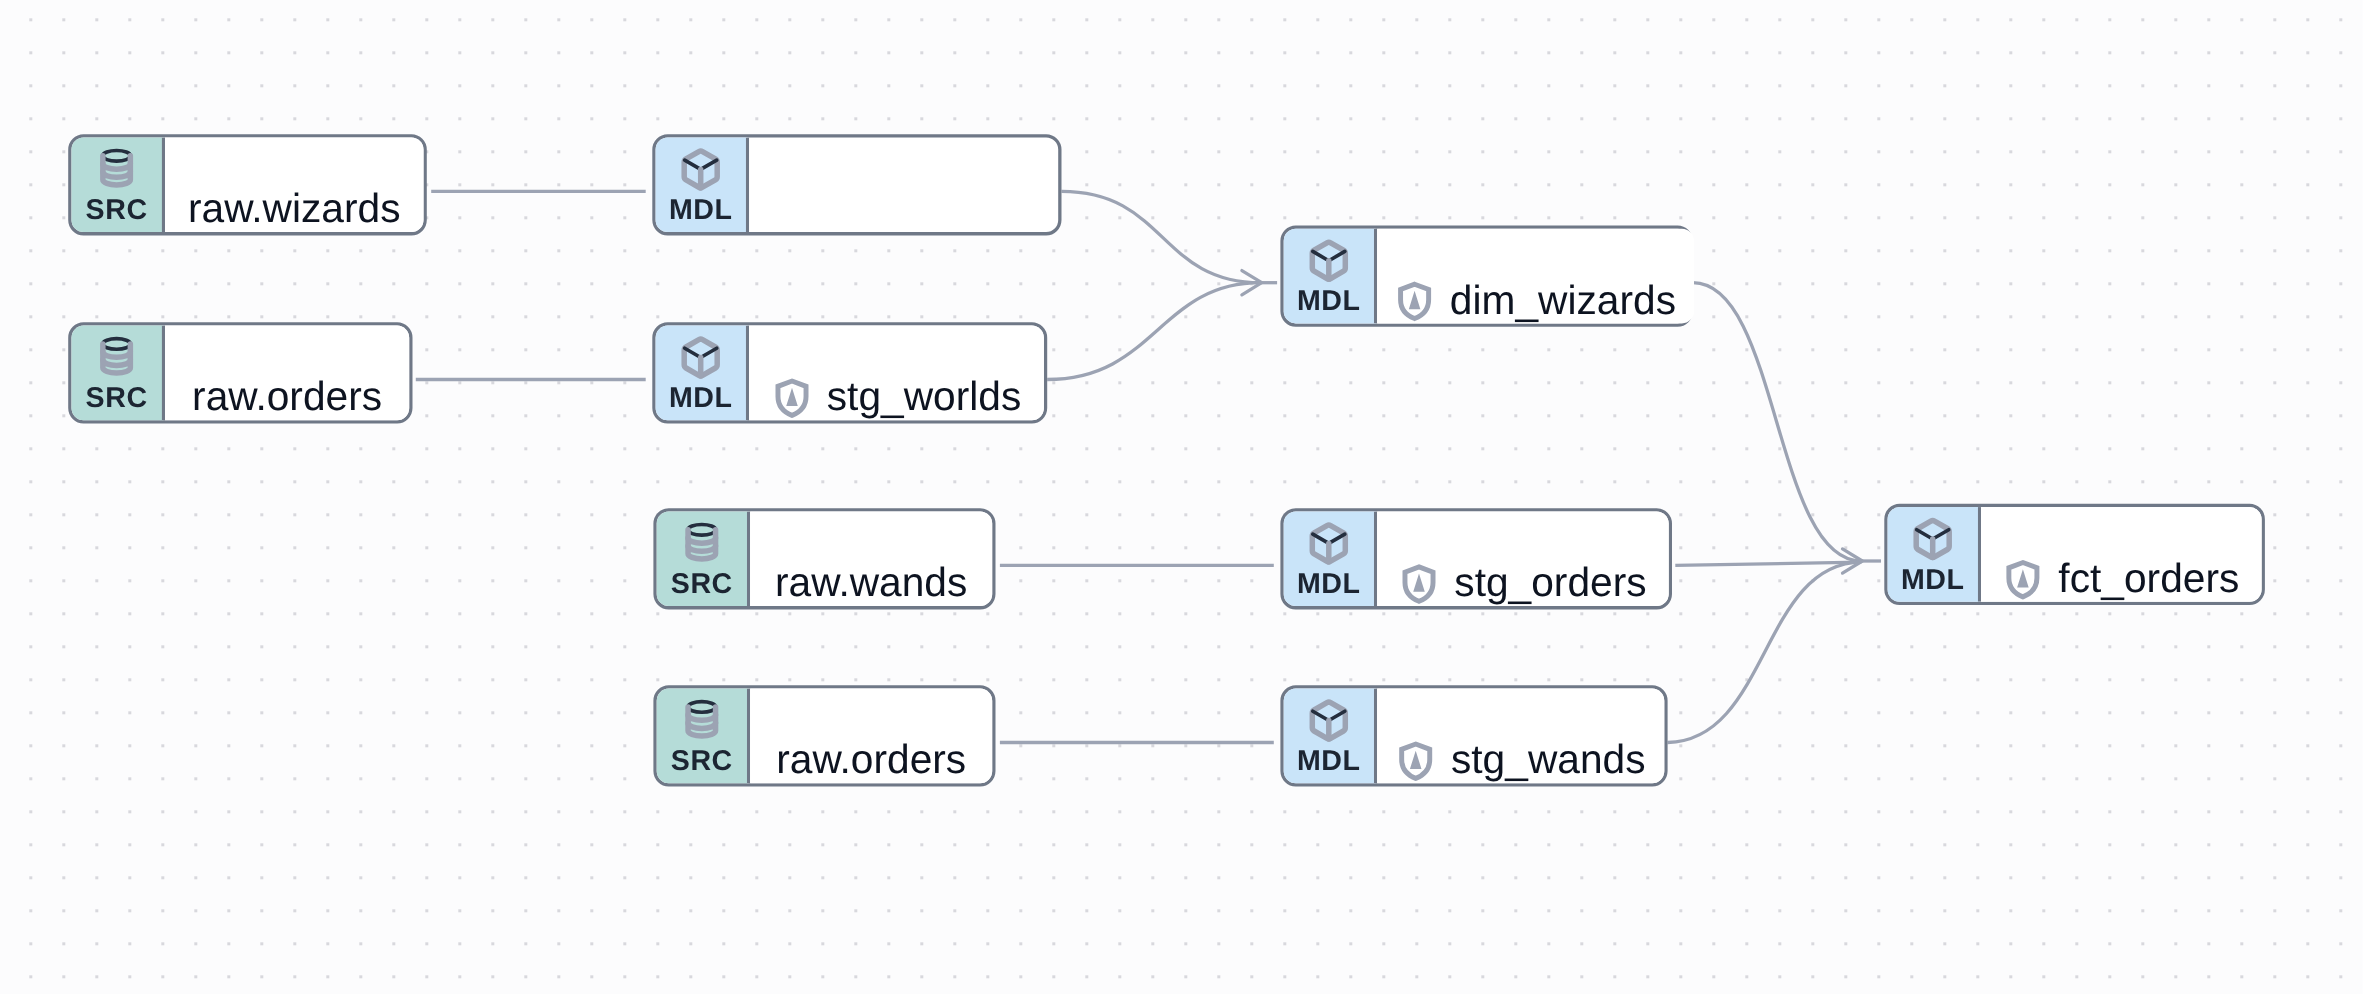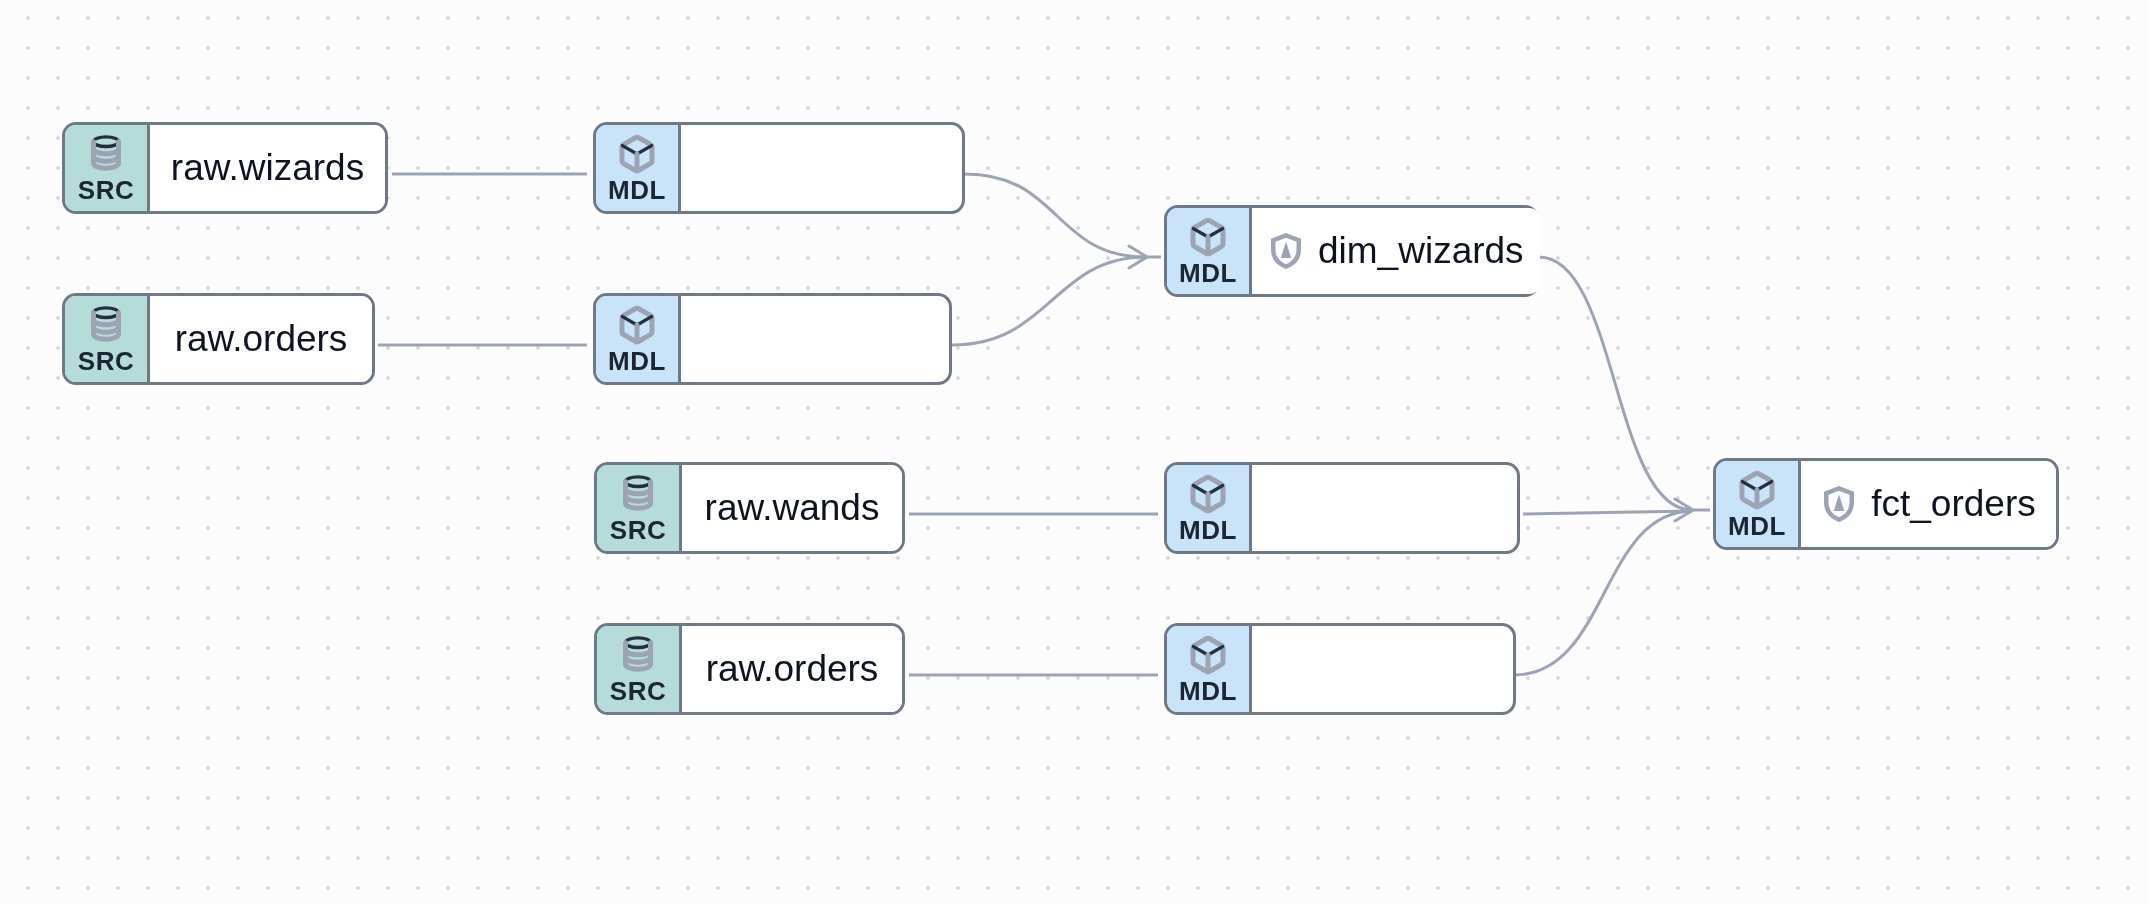--- a/index.html
+++ b/index.html
@@ -52,21 +52,21 @@
     font-size: 26px;
     font-weight: 700;
     letter-spacing: 0.5px;
     color: #1c2532;
     line-height: 1;
   }
   .badge .type-icon { width: 40px; height: 40px; color: #242e3e; }
   .body {
     flex: 1;
     display: flex;
-    align-items: center;
+    align-items: flex-end;
     justify-content: center;
     gap: 14px;
     padding: 0 16px;
     border-radius: 0 11px 11px 0;
     background: #ffffff;
   }
   .node-label {
     font-size: 37px;
     color: #0d1320;
     white-space: nowrap;
@@ -180,38 +180,56 @@
     </div>
   </div>
 
   <div class="node mdl" style="left:593px; top:293px; width:359px;">
     <div class="badge">
       <svg class="type-icon">
           <use href="#icon-cube"></use>
         </svg>
       <span class="badge-label">MDL</span>
     </div>
+    <div class="body">
+      <svg class="shield">
+          <use href="#icon-shield"></use>
+        </svg>
+      <span class="node-label">stg_worlds</span>
+    </div>
   </div>
 
   <div class="node mdl" style="left:1164px; top:462px; width:356px;">
     <div class="badge">
       <svg class="type-icon">
           <use href="#icon-cube"></use>
         </svg>
       <span class="badge-label">MDL</span>
     </div>
+    <div class="body">
+      <svg class="shield">
+          <use href="#icon-shield"></use>
+        </svg>
+      <span class="node-label">stg_orders</span>
+    </div>
   </div>
 
   <div class="node mdl" style="left:1164px; top:623px; width:352px;">
     <div class="badge">
       <svg class="type-icon">
           <use href="#icon-cube"></use>
         </svg>
       <span class="badge-label">MDL</span>
     </div>
+    <div class="body">
+      <svg class="shield">
+          <use href="#icon-shield"></use>
+        </svg>
+      <span class="node-label">stg_wands</span>
+    </div>
   </div>
 
   <div class="node mdl" style="left:1164px; top:205px; width:375px;">
     <div class="badge">
       <svg class="type-icon">
           <use href="#icon-cube"></use>
         </svg>
       <span class="badge-label">MDL</span>
     </div>
     <div class="body">

